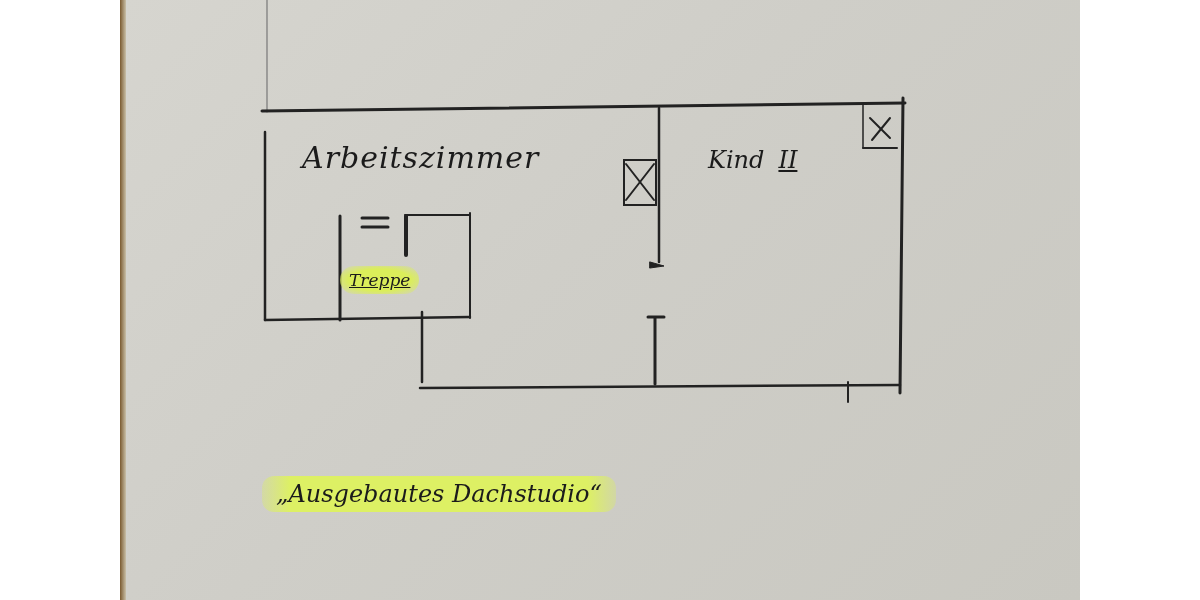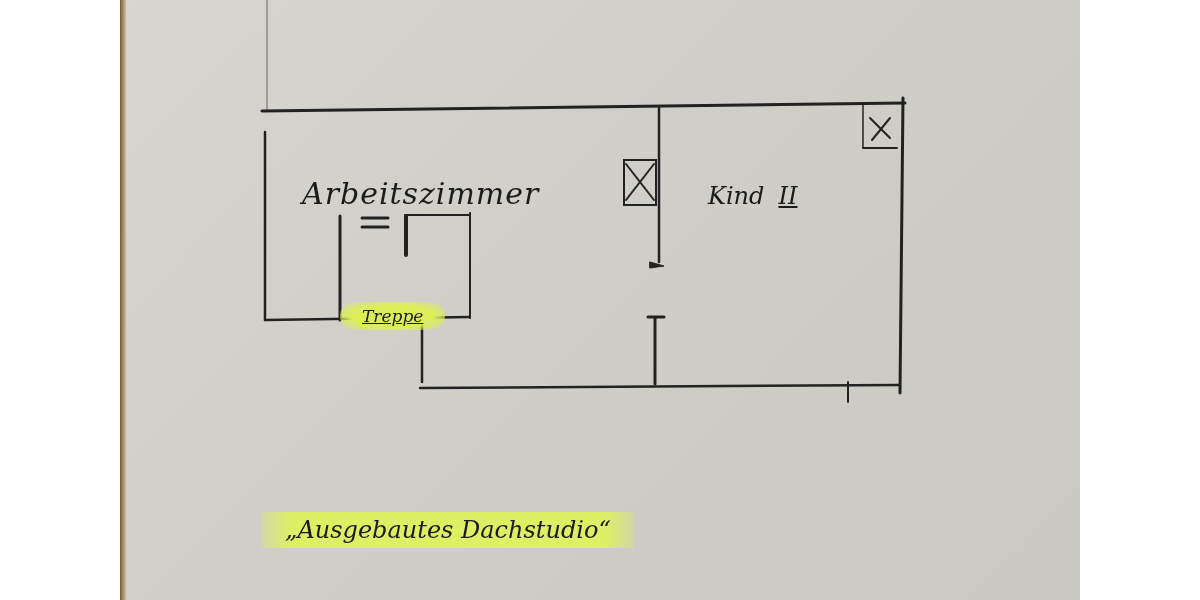--- a/index.html
+++ b/index.html
@@ -2,27 +2,27 @@
 <html><head>
 <meta charset="utf-8">
 <style>
   html, body { margin:0; padding:0; }
   body { width:1200px; height:600px; background:#ffffff; position:relative; overflow:hidden; }
   .photo { position:absolute; left:120px; top:0; width:960px; height:600px;
     background: linear-gradient(135deg,#d6d5cf 0%,#cfcec8 45%,#c9c8c1 100%); }
   .photo-edge { position:absolute; left:120px; top:0; width:6px; height:600px;
     background:linear-gradient(90deg,#7a5a30,#c9c0a8); }
   svg.plan { position:absolute; left:0; top:0; width:1200px; height:600px; }
-  .label { position:absolute; font-family:"DejaVu Serif", serif; font-style:italic; color:#1b1b1b; white-space:nowrap;margin-top:36px; }
+  .label { position:absolute; font-family:"DejaVu Serif", serif; font-style:italic; color:#1b1b1b; white-space:nowrap; }
   .room-a { left:302px; top:140px; font-size:30px; letter-spacing:1px; }
   .room-k { left:708px; top:146px; font-size:24px; }
   .room-k .num { text-decoration:underline; margin-left:14px; }
-  .stairs { left:340px; top:266px; font-size:17px; padding:4px 22px; border-radius:14px;
+  .stairs { left:340px; top:266px; font-size:17px; padding:4px 9px; border-radius:14px;
     background:radial-gradient(ellipse at center,#dbee5a 55%, rgba(219,238,90,0) 100%); text-decoration:underline; }
-  .caption { left:262px; top:476px; font-size:24px; padding:4px 23px; border-radius:0;
+  .caption { left:262px; top:476px; font-size:24px; padding:4px 14px; border-radius:12px;
     background:linear-gradient(90deg, rgba(220,240,90,0.3), #ddf064 8%, #ddf064 92%, rgba(220,240,90,0.3)); }
 </style>
 </head>
 <body>
 
 <div class="photo"></div>
 <div class="photo-edge"></div>
 
 <svg class="plan" viewBox="0 0 1200 600">
   <g stroke="#222" fill="none" stroke-linecap="round">

